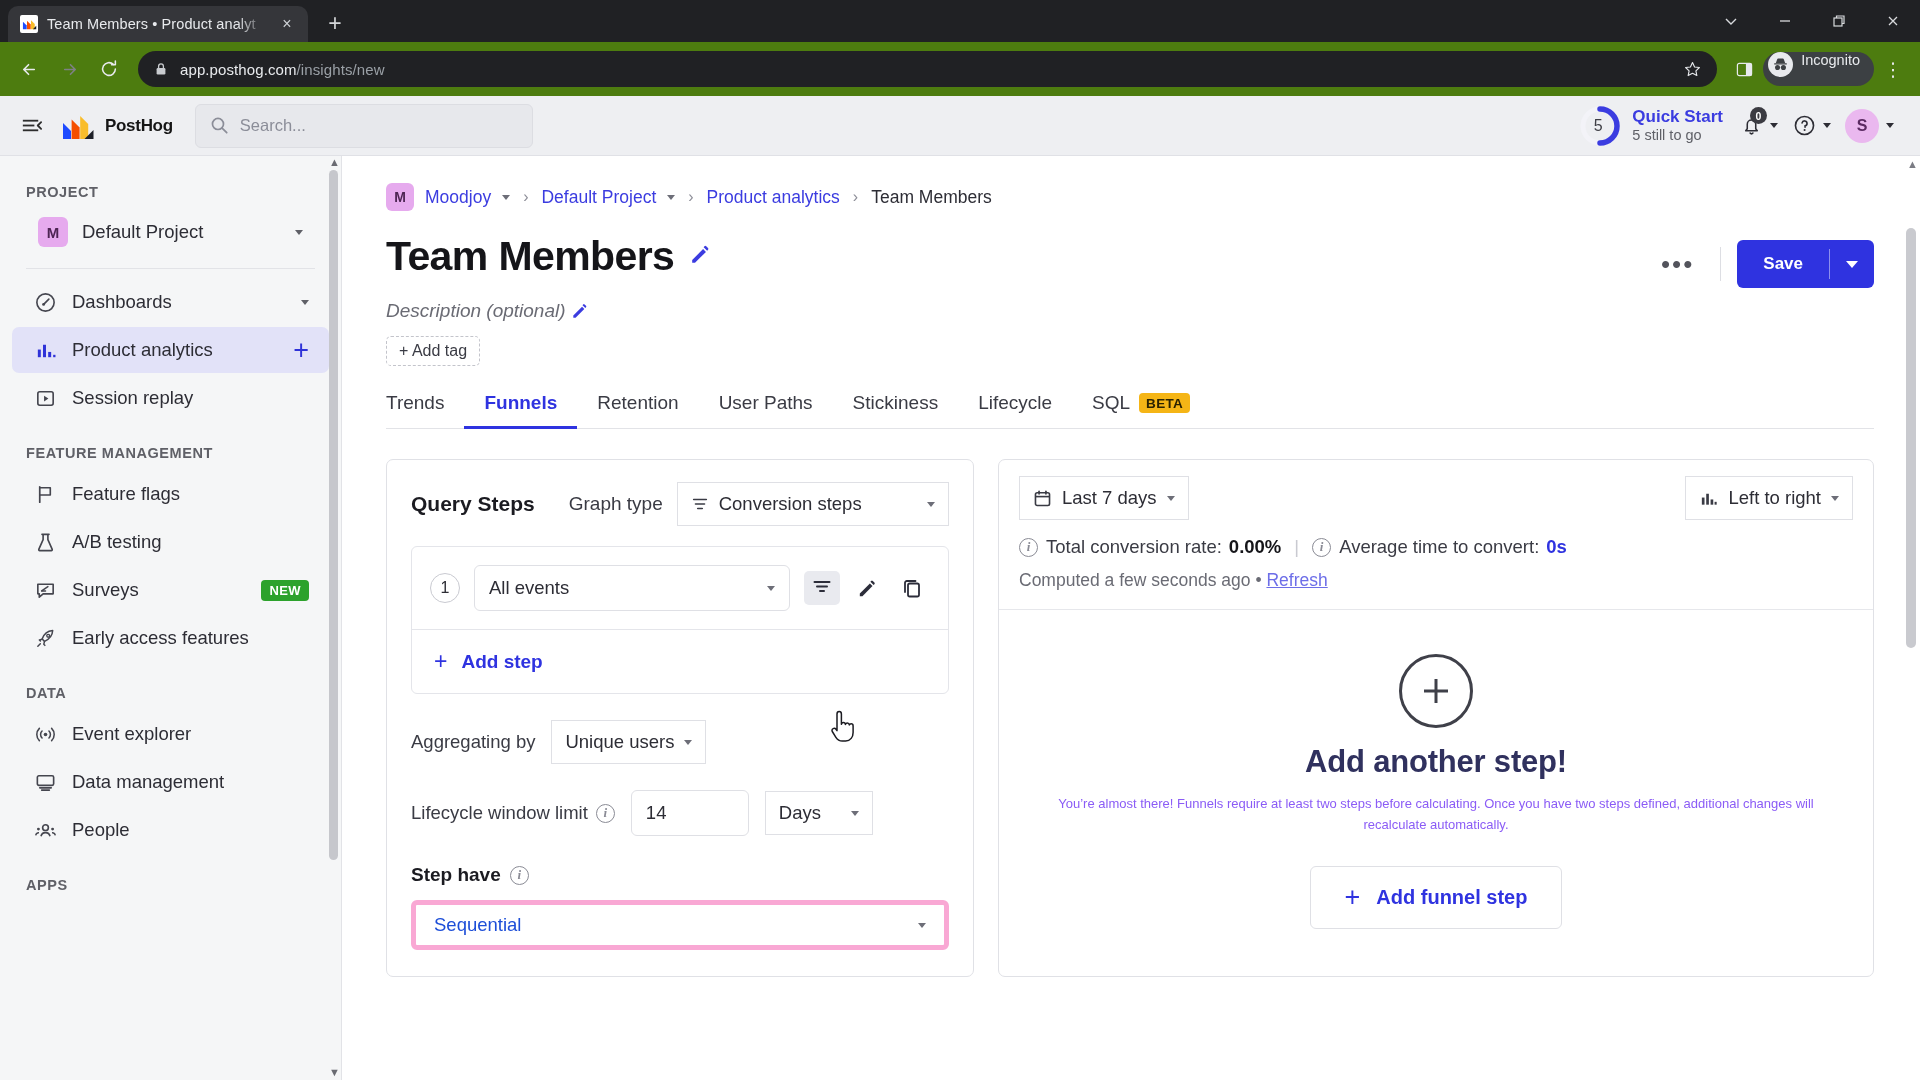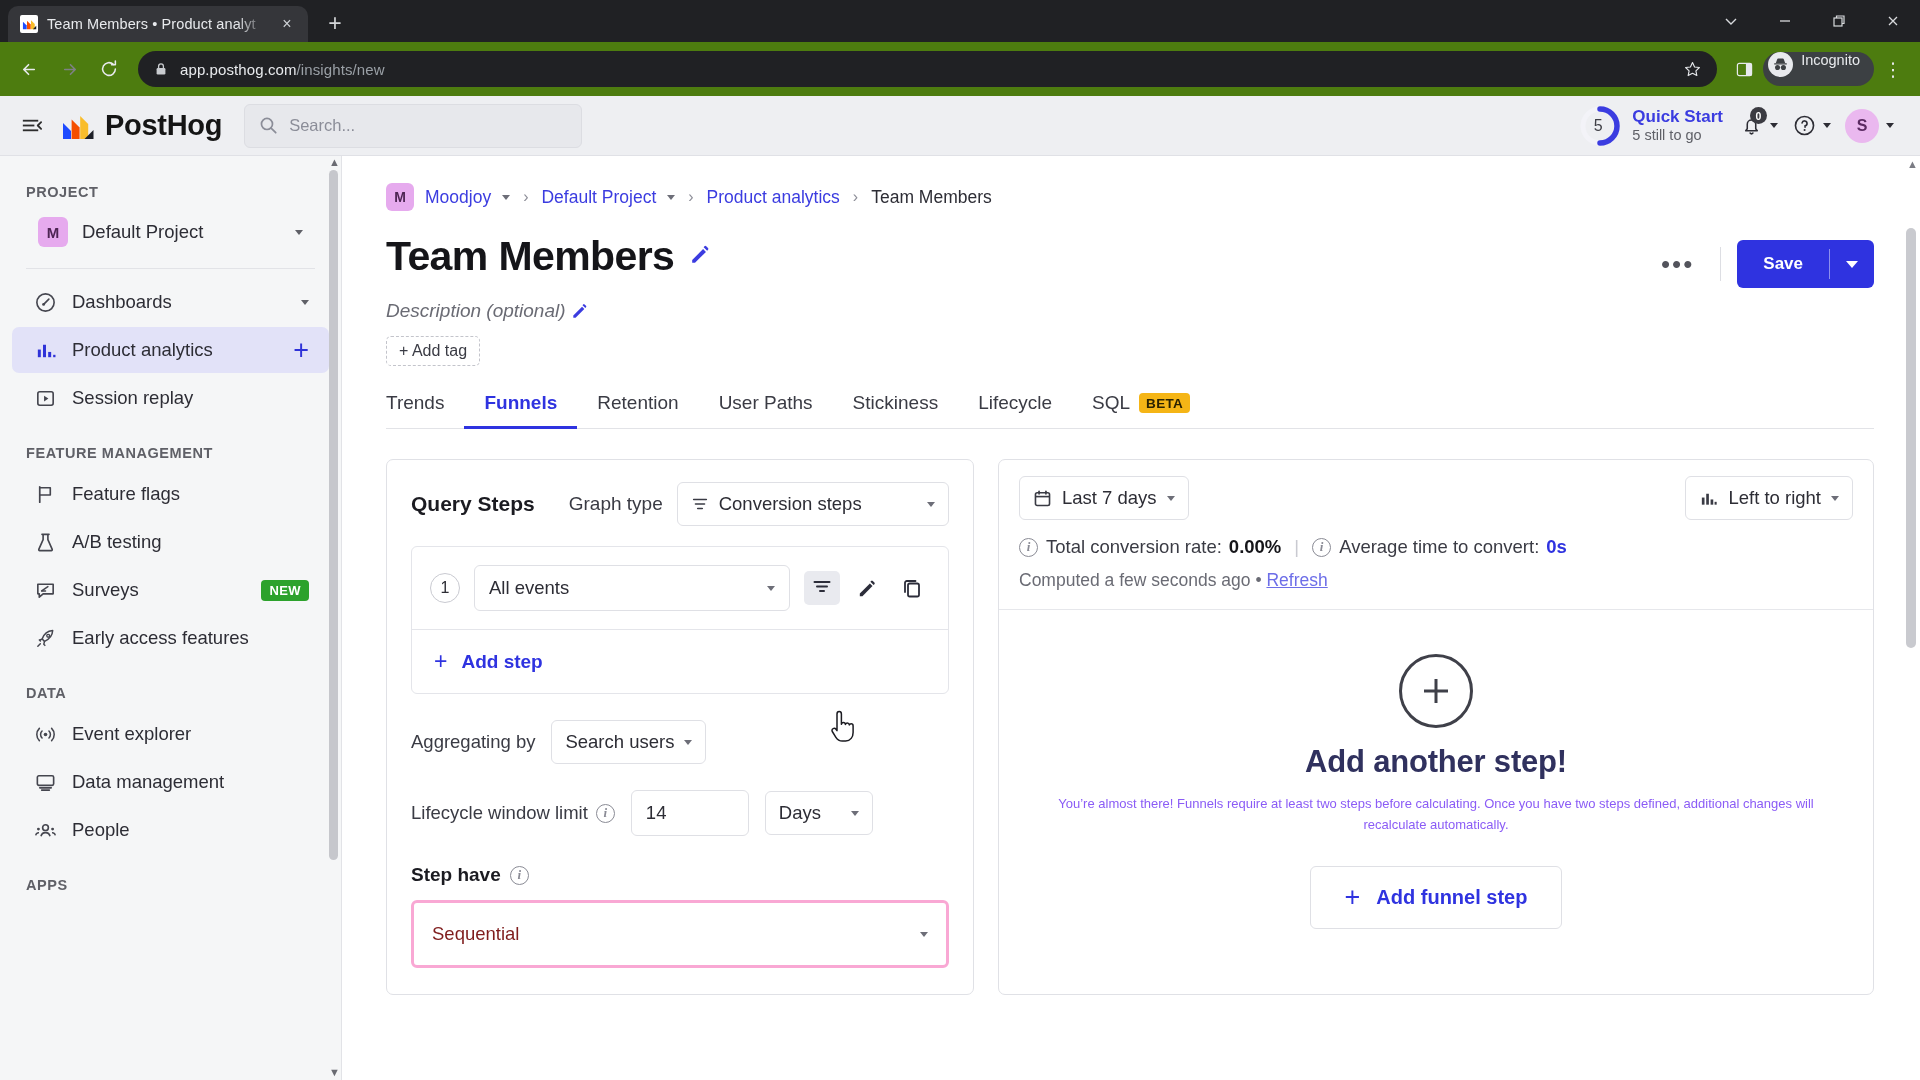--- a/index.html
+++ b/index.html
@@ -83,21 +83,21 @@
   
   .viewport { flex: 1; background: #f3f4ef; position: relative; overflow: hidden; display: flex; flex-direction: column; }
 
   .topbar {
     height: 60px; background: #eeeff2; display: flex; align-items: center;
     padding: 0 22px 0 14px; gap: 14px; flex: none;
     border-bottom: 1px solid #e0e1e6;
   }
   .hamburger { width: 34px; height: 34px; display: flex; align-items: center; justify-content: center; color: #2d2d2d; flex:none;}
   .brand { display: flex; align-items: center; gap: 9px; flex: none; }
-  .brand-name { font-size: 29px; font-weight: 700; color: #151515; letter-spacing: -.3px; }
+  .brand-name { font-size: 17px; font-weight: 700; color: #151515; letter-spacing: -.3px; }
   .searchbox {
     width: 338px; height: 44px; background: #e7e8ec; border: 1px solid #dcdde2;
     border-radius: 6px; display: flex; align-items: center; gap: 11px; padding: 0 14px;
     flex: none; margin-left: 8px;
   }
   .search-ph { color: #8b8d98; font-size: 16.5px; }
   .topbar-right { margin-left: auto; display: flex; align-items: center; gap: 6px; }
   .quickstart { display: flex; align-items: center; gap: 10px; padding: 0 6px; }
   .qs-ring { width: 44px; height: 44px; position: relative; flex: none; display:flex;align-items:center;justify-content:center;}
   .qs-num { font-size: 16px; color: #3f3f46; position: relative; left: -2px; }
@@ -217,21 +217,21 @@
 
   
   .card {
     border: 1px solid #e0e1e6; border-radius: 7px; background: #fff;
   }
   .qs-card { width: 588px; flex: none; padding: 22px 24px 26px 24px; }
   .qs-head { display: flex; align-items: center; gap: 0; }
   .qs-h-title { font-size: 21px; font-weight: 700; color: #1b1b21; }
   .qs-gt-label { font-size: 19px; color: #3a3b44; margin-left: 34px; margin-right: 14px; }
   .select {
-    border: 1px solid #dfe0e5; border-radius: 6px; background: #fff;
+    border: 1px solid #dfe0e5; border-radius: 0; background: #fff;
     display: flex; align-items: center; gap: 10px; padding: 0 13px; height: 44px;
     font-size: 18.5px; color: #2d2d35;
   }
   .select .caret-sm { margin-left: auto; color: #6d6e78; }
 
   .steps-box { border: 1px solid #e4e5ea; border-radius: 6px; margin-top: 20px; }
   .step-row { display: flex; align-items: center; gap: 14px; padding: 18px 18px; }
   .step-num {
     width: 30px; height: 30px; border-radius: 50%; border: 1px solid #c9cad1;
     font-size: 16px; color: #2d2d35; display: flex; align-items: center; justify-content: center; flex: none;
@@ -248,22 +248,22 @@
   .add-step .plus { font-size: 23px; font-weight: 400; line-height: 1; }
 
   .frow { display: flex; align-items: center; gap: 16px; margin-top: 26px; }
   .flabel { font-size: 18.5px; color: #3a3b44; display: flex; align-items: center; gap: 8px; }
   .numinput {
     width: 118px; height: 46px; border: 1px solid #dfe0e5; border-radius: 6px;
     display: flex; align-items: center; padding: 0 14px; font-size: 18.5px; color: #2d2d35; background: #fff;
   }
   .flabel-strong { font-size: 19px; font-weight: 700; color: #1b1b21; display: flex; align-items: center; gap: 9px; }
   .wide-select {
-    width: 100%; height: 68px; border: 3px solid #f9a8d4; border-radius: 6px; background: #fff;
-    display: flex; align-items: center; padding: 0 18px; font-size: 18.5px; color: #7f1d1d; margin-top: 14px;
+    width: 100%; height: 50px; border: 5px solid #f9a8d4; border-radius: 6px; background: #fff;
+    display: flex; align-items: center; padding: 0 18px; font-size: 18.5px; color: #1d4ed8; margin-top: 14px;
   }
   .info-i {
     width: 19px; height: 19px; border-radius: 50%; border: 1.6px solid #8a8b95; color: #8a8b95;
     font-size: 13px; font-style: italic; font-weight: 700; display: inline-flex;
     align-items: center; justify-content: center; flex: none; font-family: "Liberation Serif", serif;
   }
 
   
   .res-card { flex: 1; min-width: 0; display: flex; flex-direction: column; }
   .res-head { display: flex; align-items: center; padding: 16px 20px; }
@@ -720,21 +720,21 @@
                 <div class="steps-div"></div>
                 <div class="add-step">
                   <span class="plus">+</span>
                   <span>Add step</span>
                 </div>
               </div>
 
               <div class="frow">
                 <span class="flabel">Aggregating by</span>
                 <span class="select" style="min-width:154px">
-                  <span>Search users</span>
+                  <span>Unique users</span>
                   <span class="caret-sm"></span>
                 </span>
               </div>
 
               <div class="frow">
                 <span class="flabel">
                   <span>Lifecycle window limit</span>
                   <span class="info-i">i</span>
                 </span>
                 <span class="numinput">14</span>

